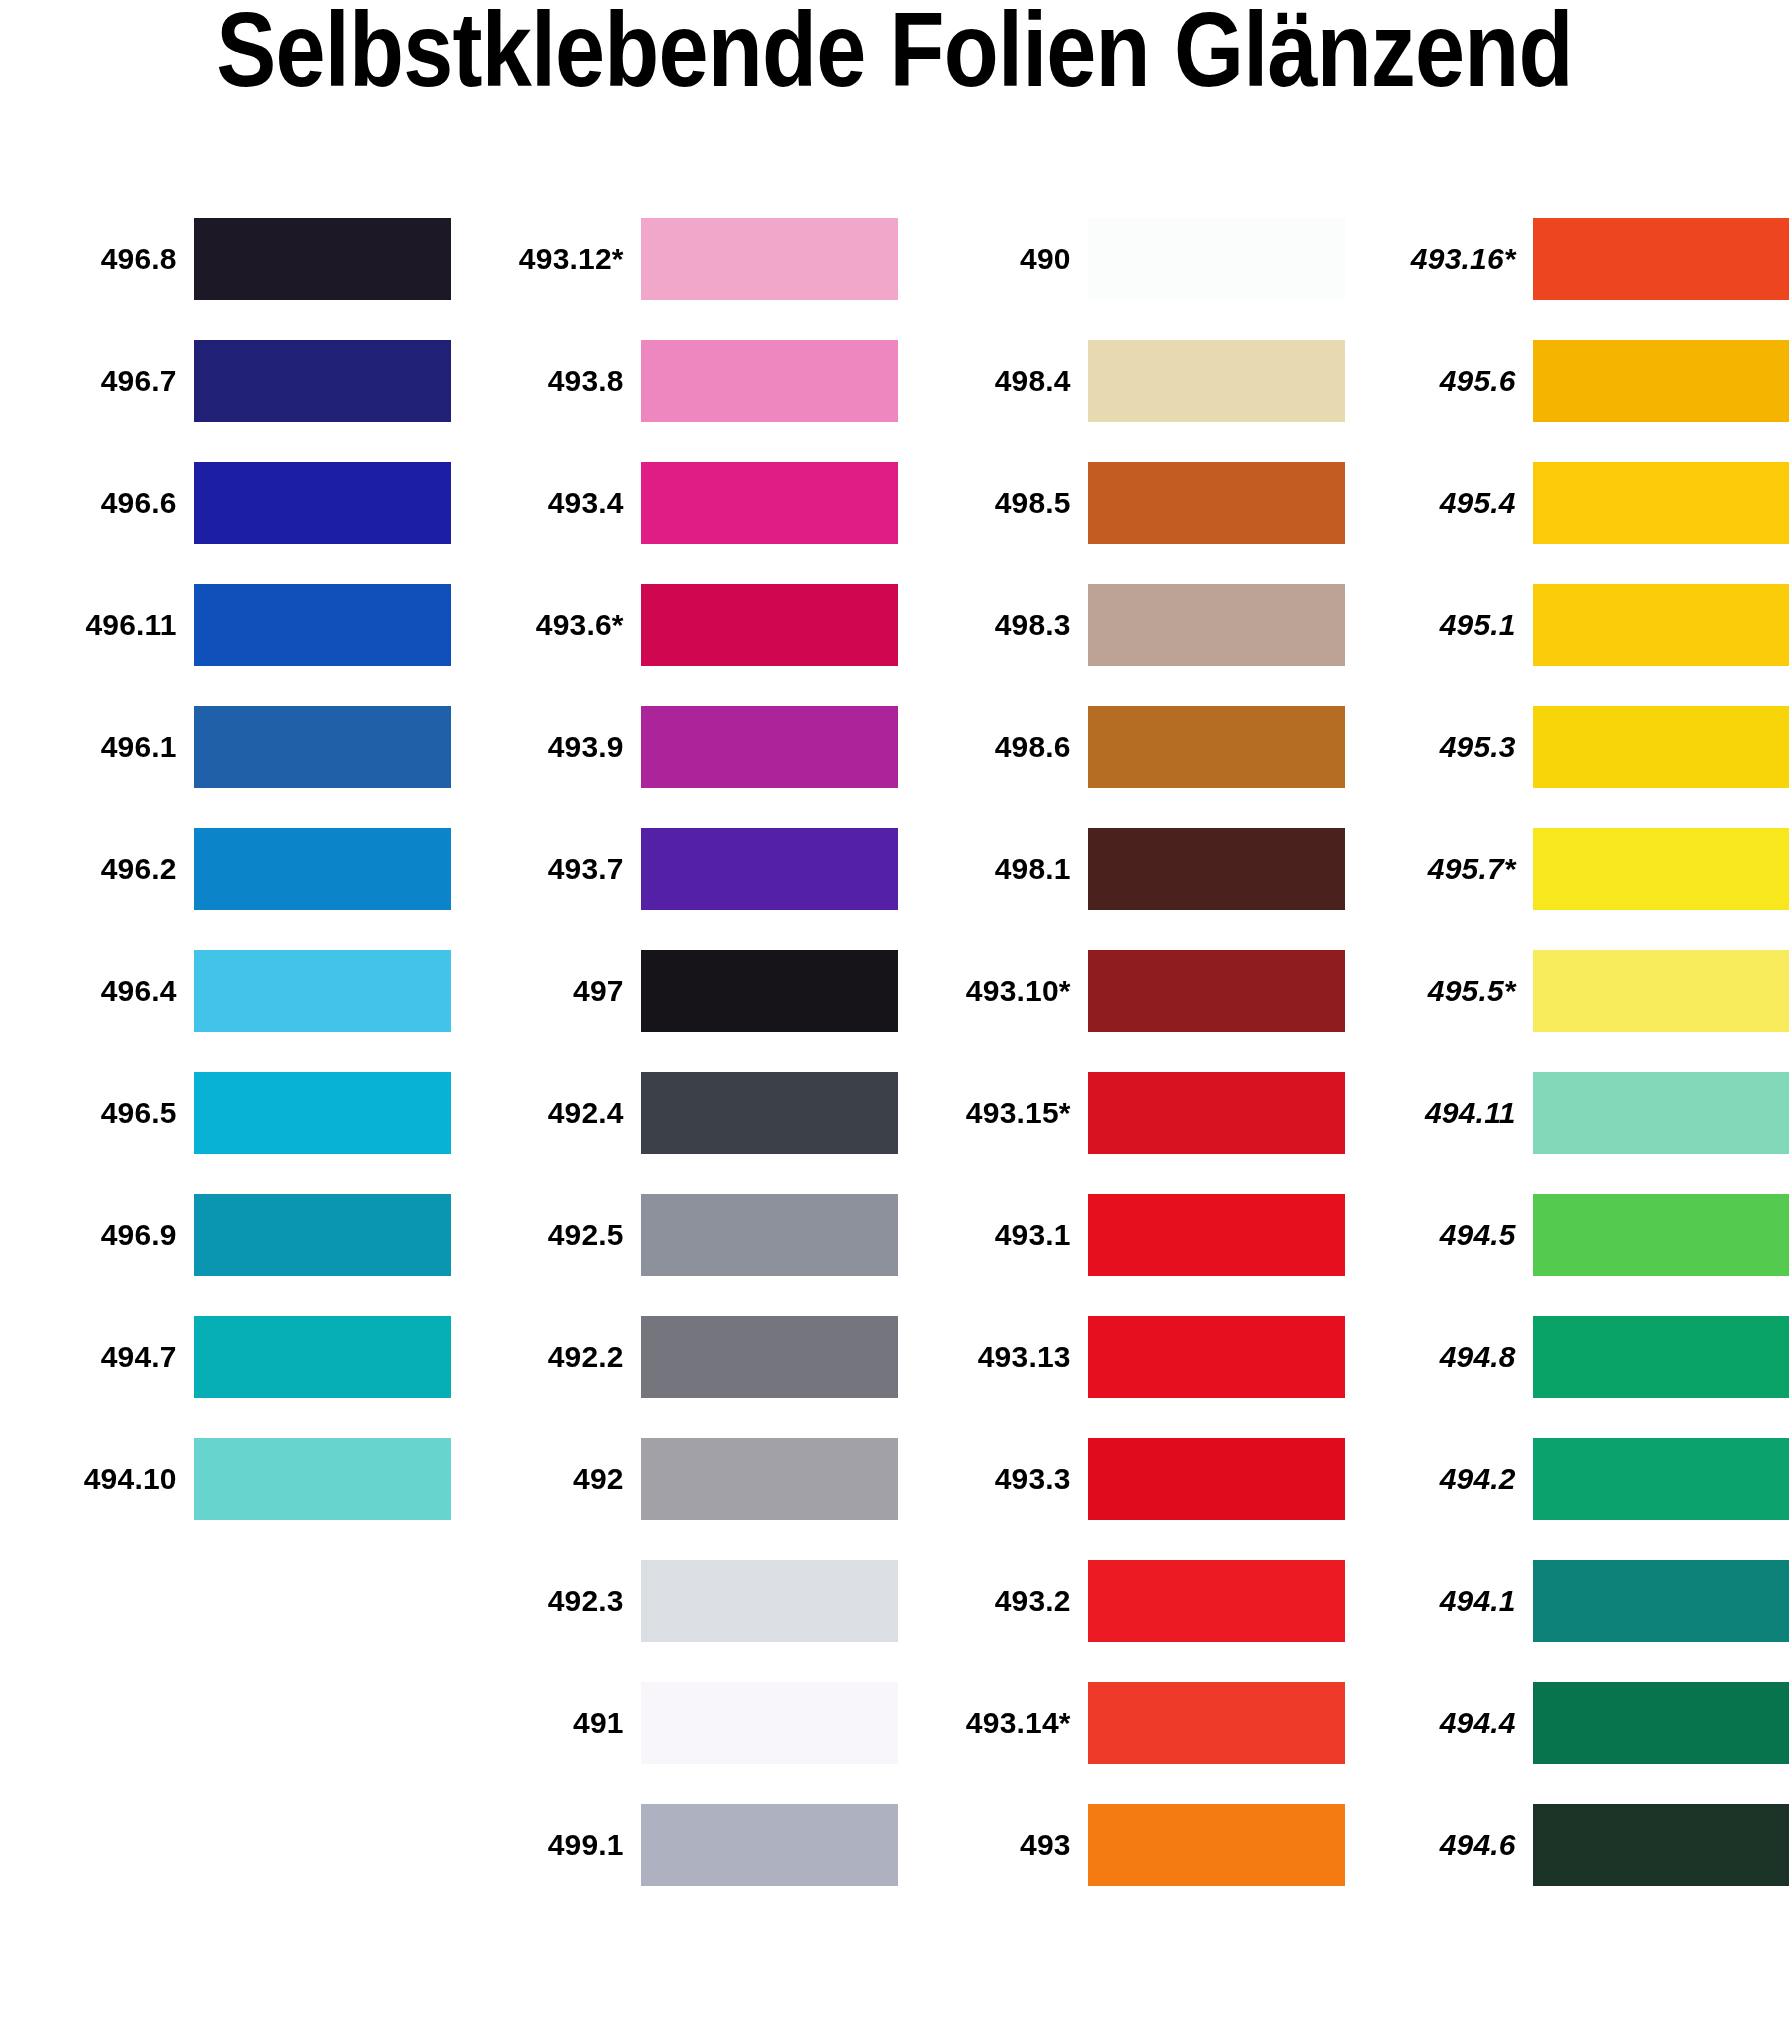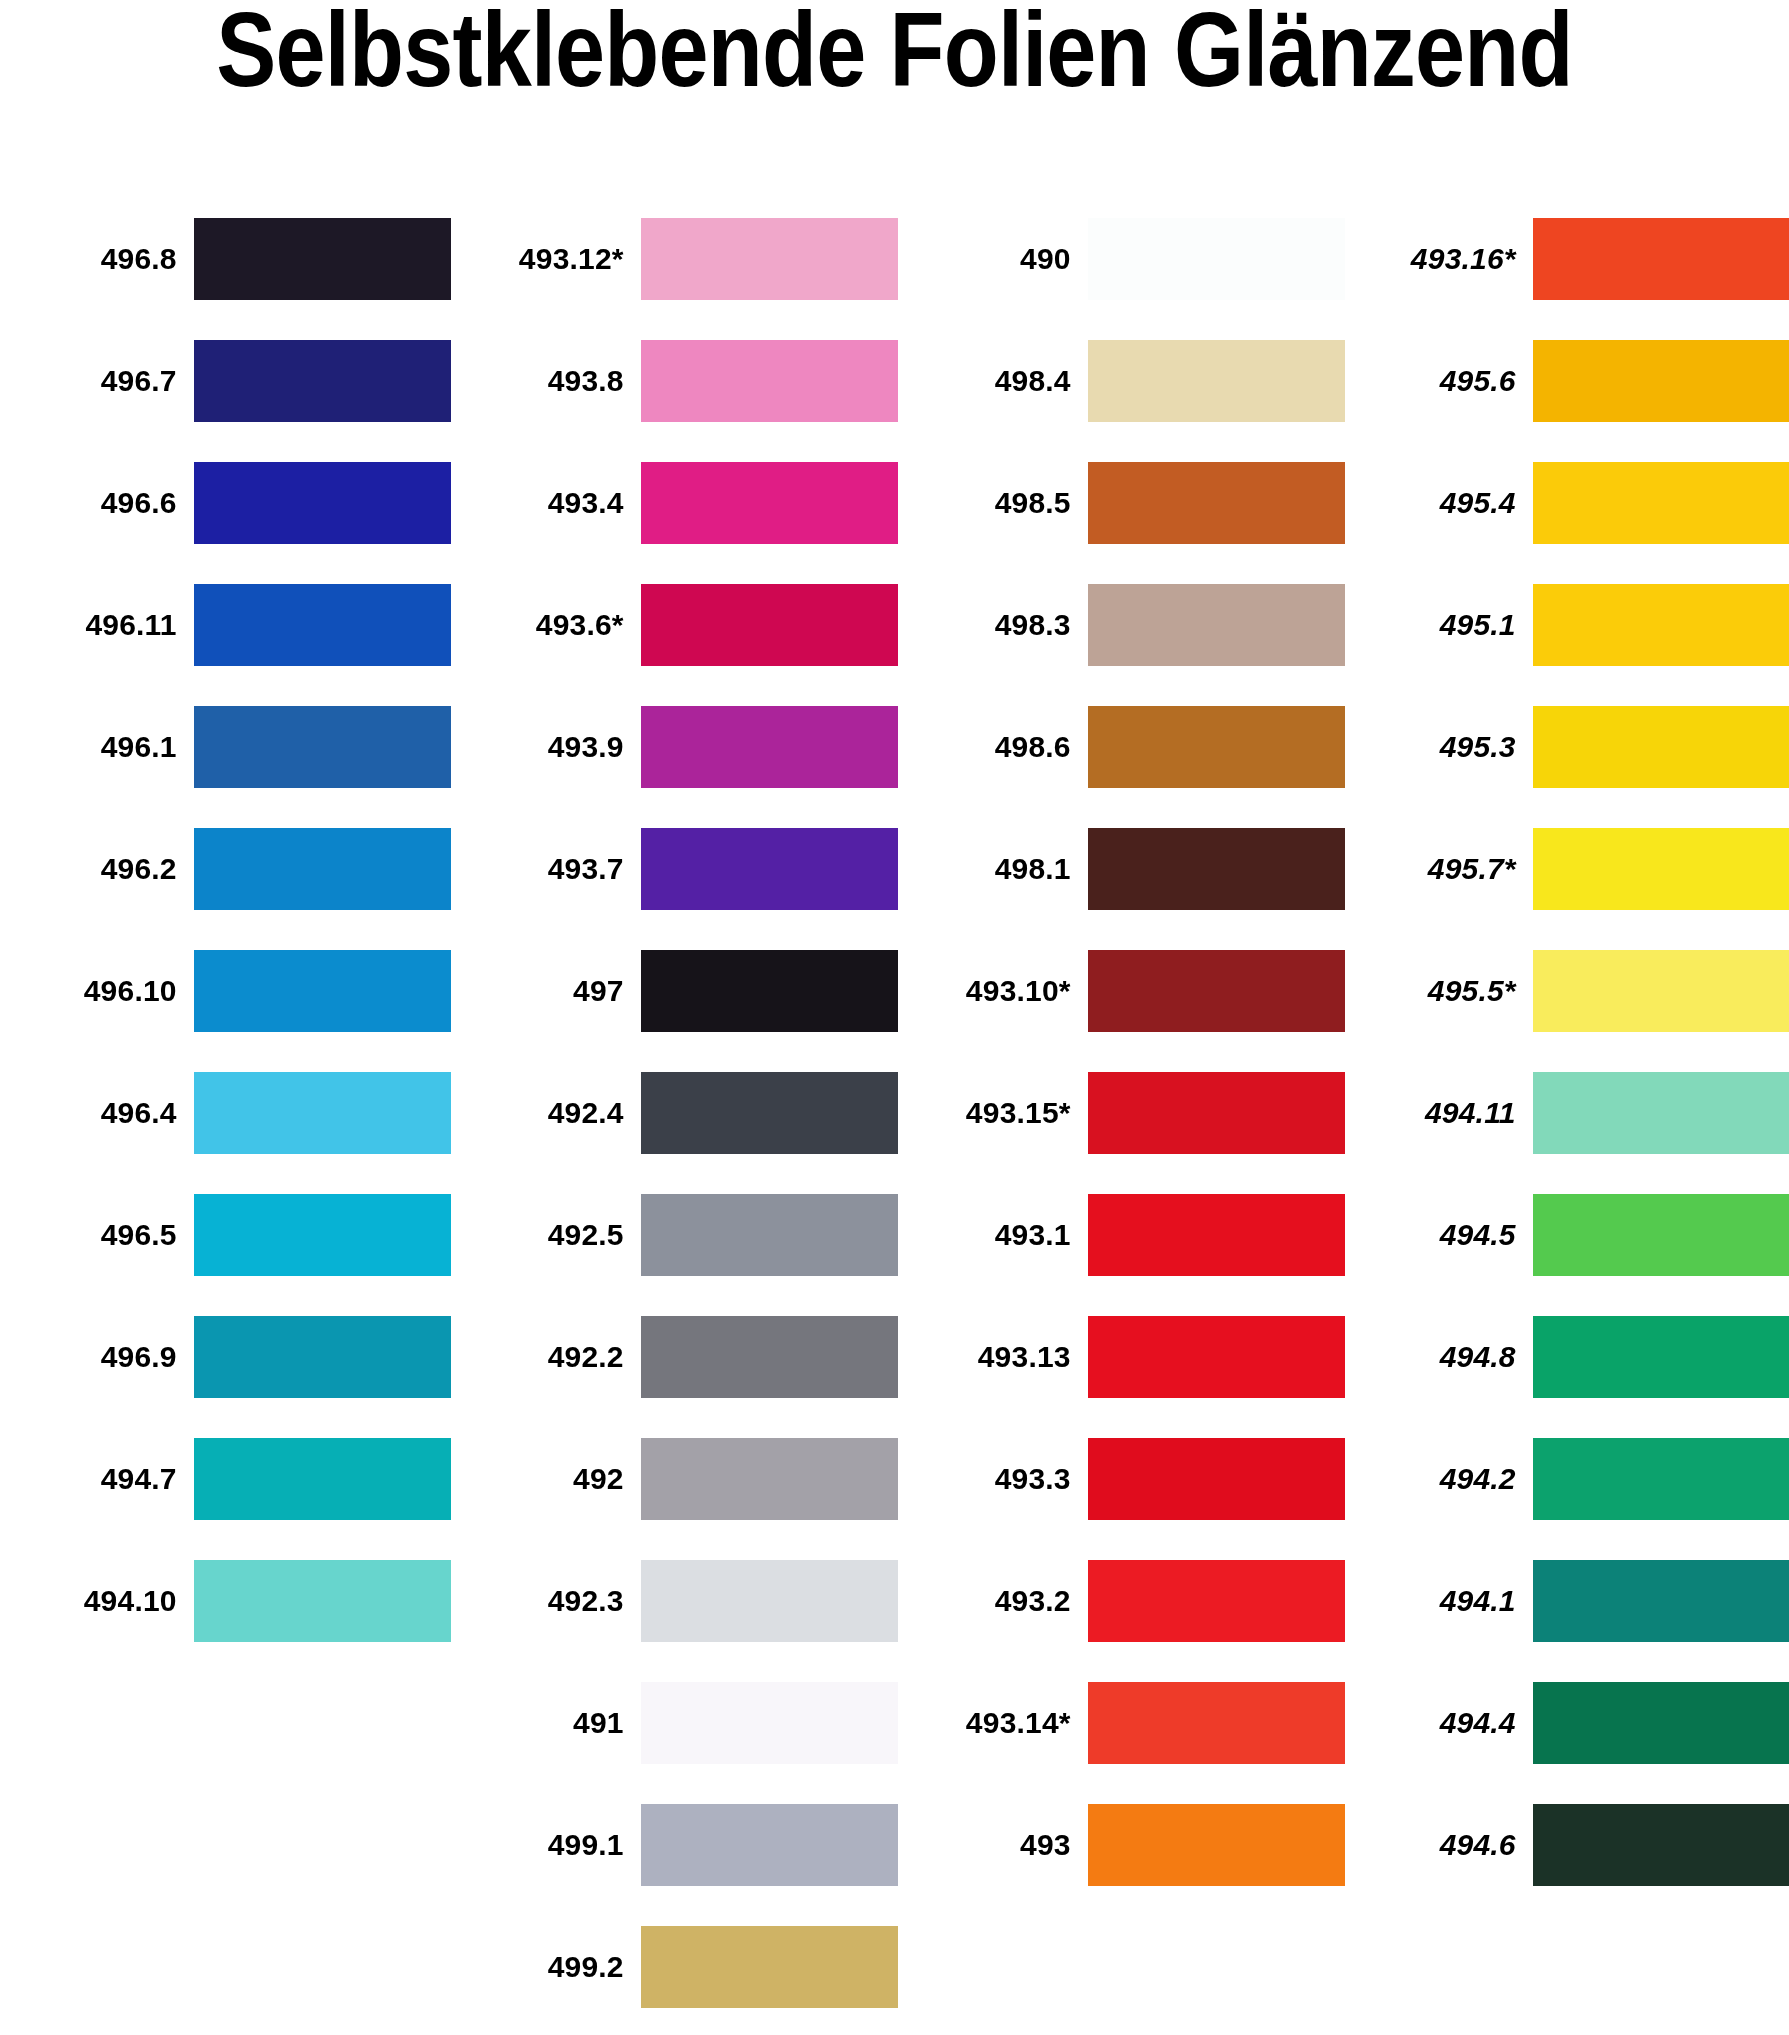--- a/index.html
+++ b/index.html
@@ -122,24 +122,20 @@
         </div>
         <div class="swatch-row">
           <div class="swatch-label">496.1</div>
           <div class="swatch-chip" style="background: rgb(31, 96, 168);"></div>
         </div>
         <div class="swatch-row">
           <div class="swatch-label">496.2</div>
           <div class="swatch-chip" style="background: rgb(12, 132, 202);"></div>
         </div>
         <div class="swatch-row">
-          <div class="swatch-label">496.10</div>
-          <div class="swatch-chip" style="background: rgb(11, 140, 206);"></div>
-        </div>
-        <div class="swatch-row">
           <div class="swatch-label">496.4</div>
           <div class="swatch-chip" style="background: rgb(65, 196, 232);"></div>
         </div>
         <div class="swatch-row">
           <div class="swatch-label">496.5</div>
           <div class="swatch-chip" style="background: rgb(7, 178, 212);"></div>
         </div>
         <div class="swatch-row">
           <div class="swatch-label">496.9</div>
           <div class="swatch-chip" style="background: rgb(10, 150, 176);"></div>
@@ -203,24 +199,20 @@
           <div class="swatch-chip" style="background: rgb(219, 222, 226);"></div>
         </div>
         <div class="swatch-row">
           <div class="swatch-label">491</div>
           <div class="swatch-chip" style="background: rgb(248, 246, 250);"></div>
         </div>
         <div class="swatch-row">
           <div class="swatch-label">499.1</div>
           <div class="swatch-chip" style="background: rgb(173, 177, 192);"></div>
         </div>
-        <div class="swatch-row">
-          <div class="swatch-label">499.2</div>
-          <div class="swatch-chip" style="background: rgb(207, 179, 101);"></div>
-        </div>
       </div>
       <div class="color-column col-3">
         <div class="swatch-row">
           <div class="swatch-label">490</div>
           <div class="swatch-chip" style="background: rgb(251, 253, 253);"></div>
         </div>
         <div class="swatch-row">
           <div class="swatch-label">498.4</div>
           <div class="swatch-chip" style="background: rgb(232, 218, 176);"></div>
         </div>

